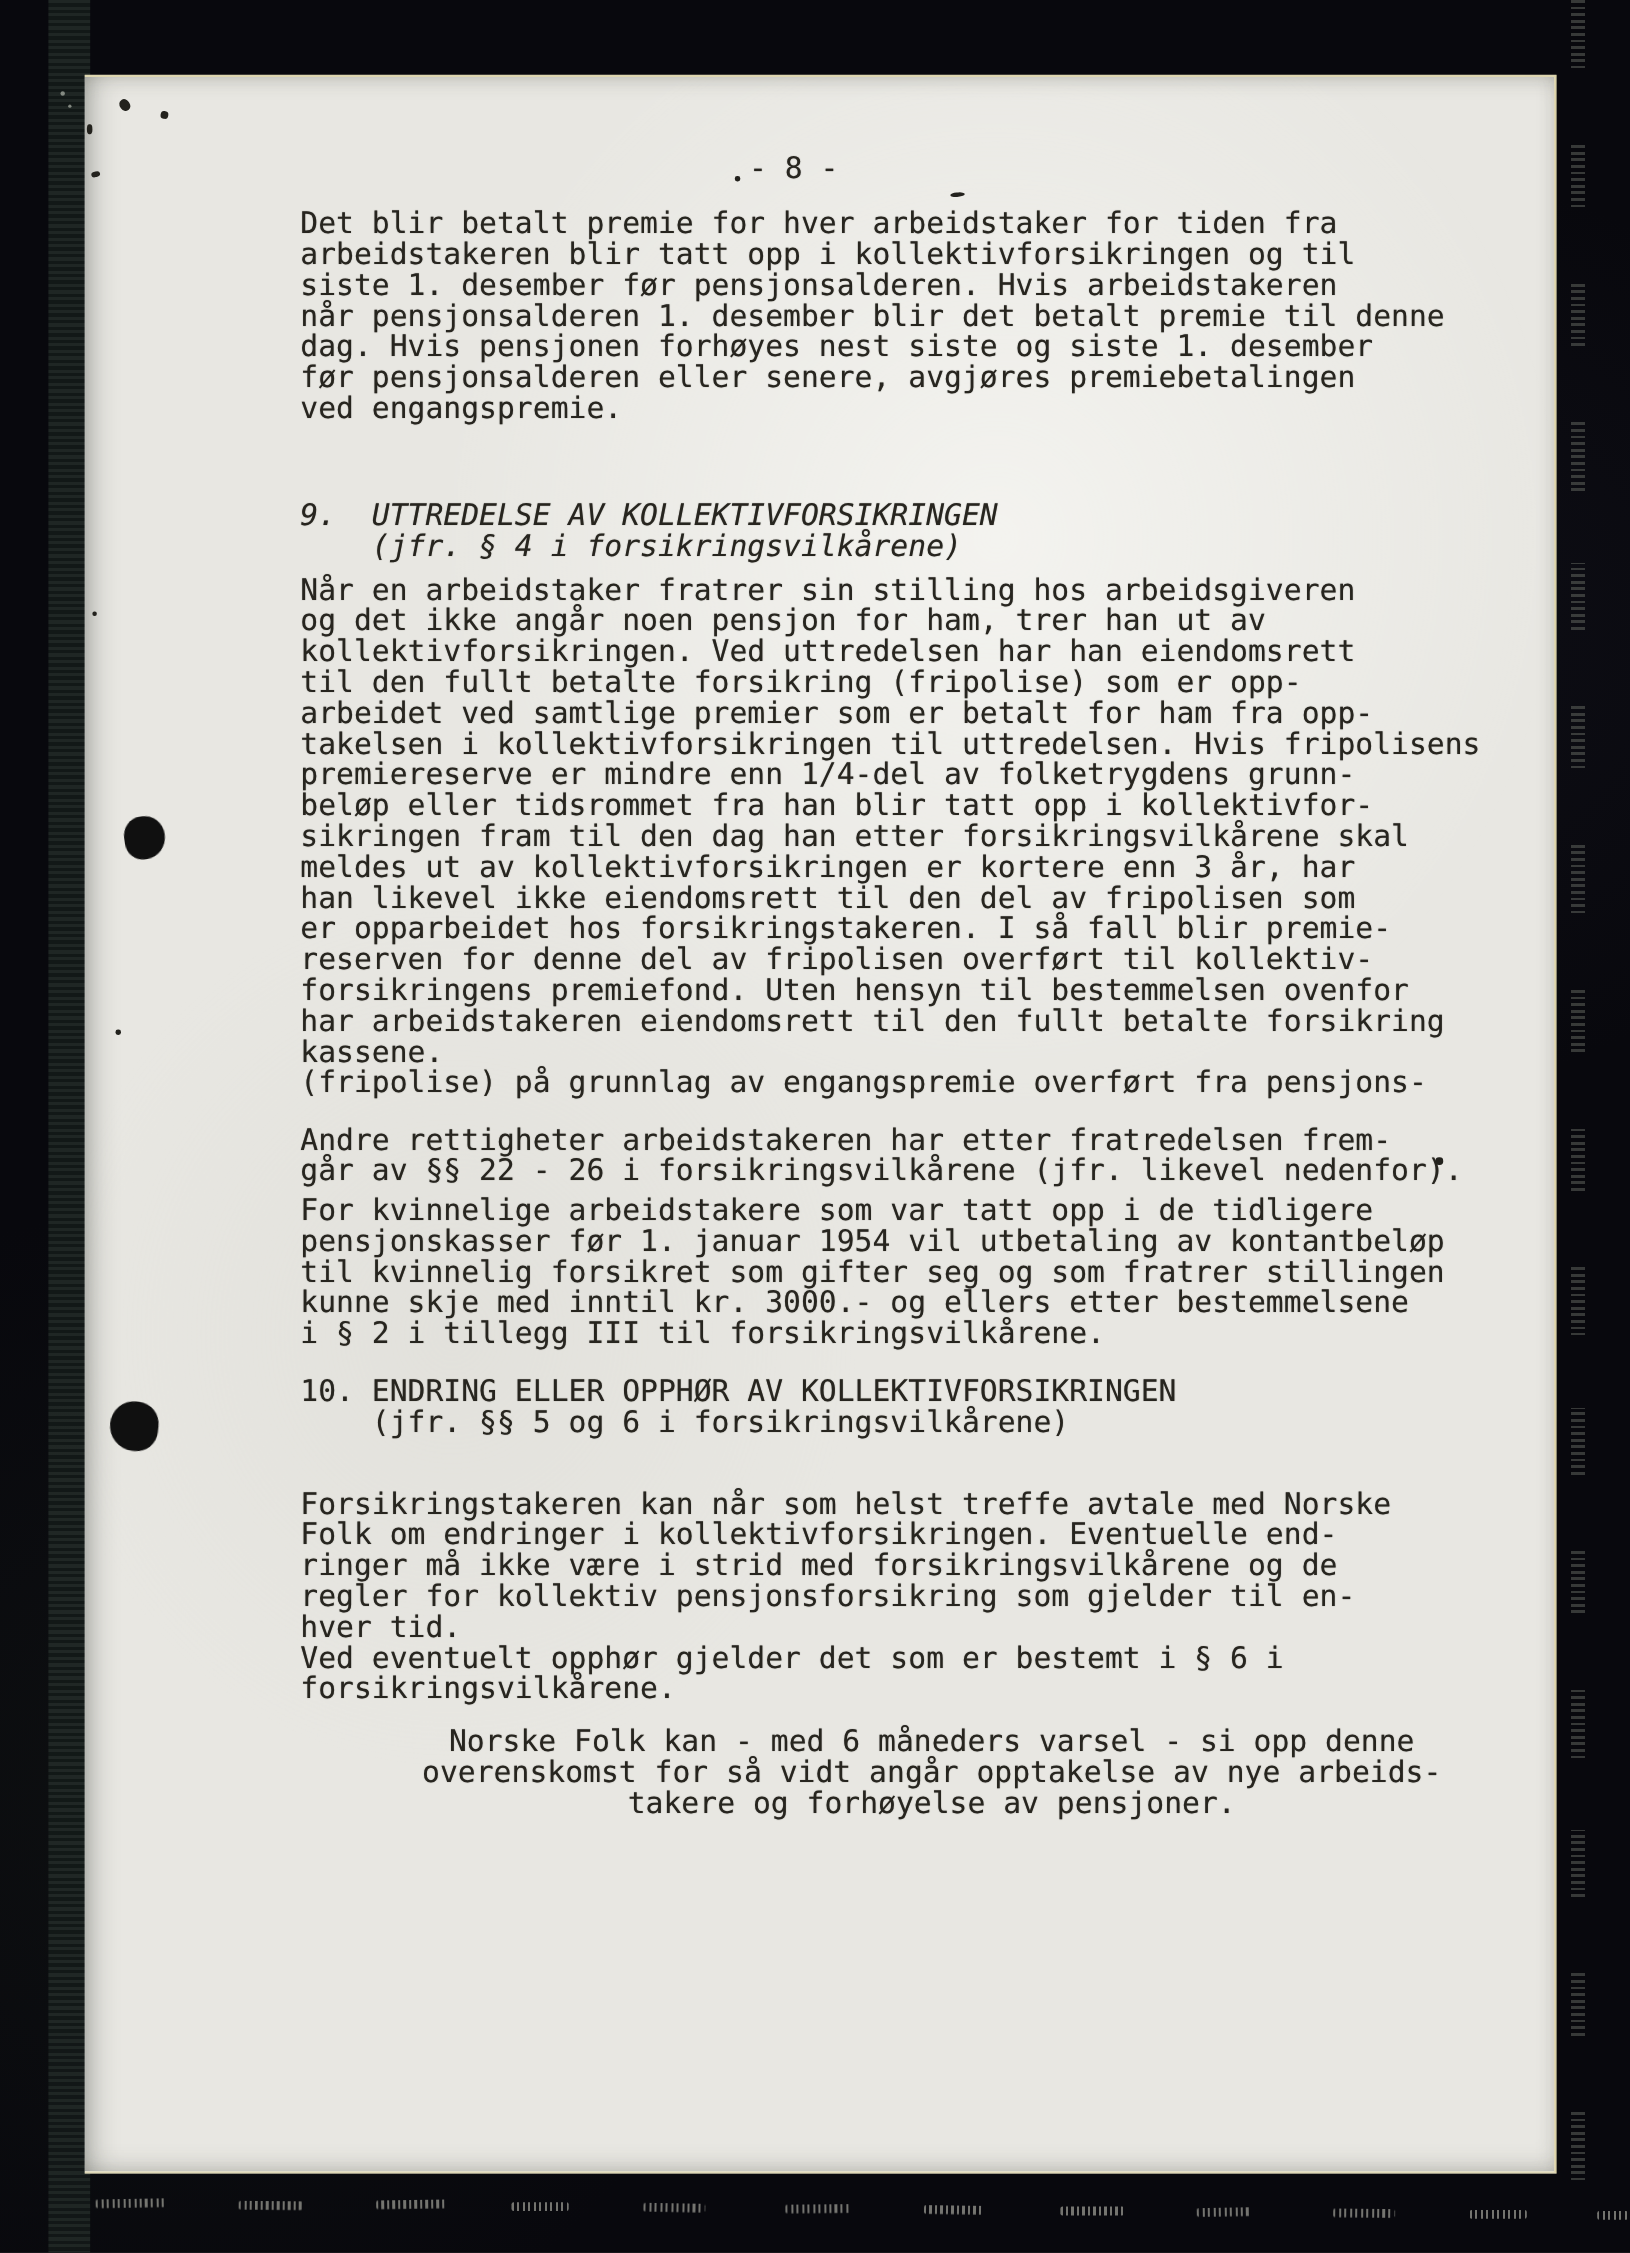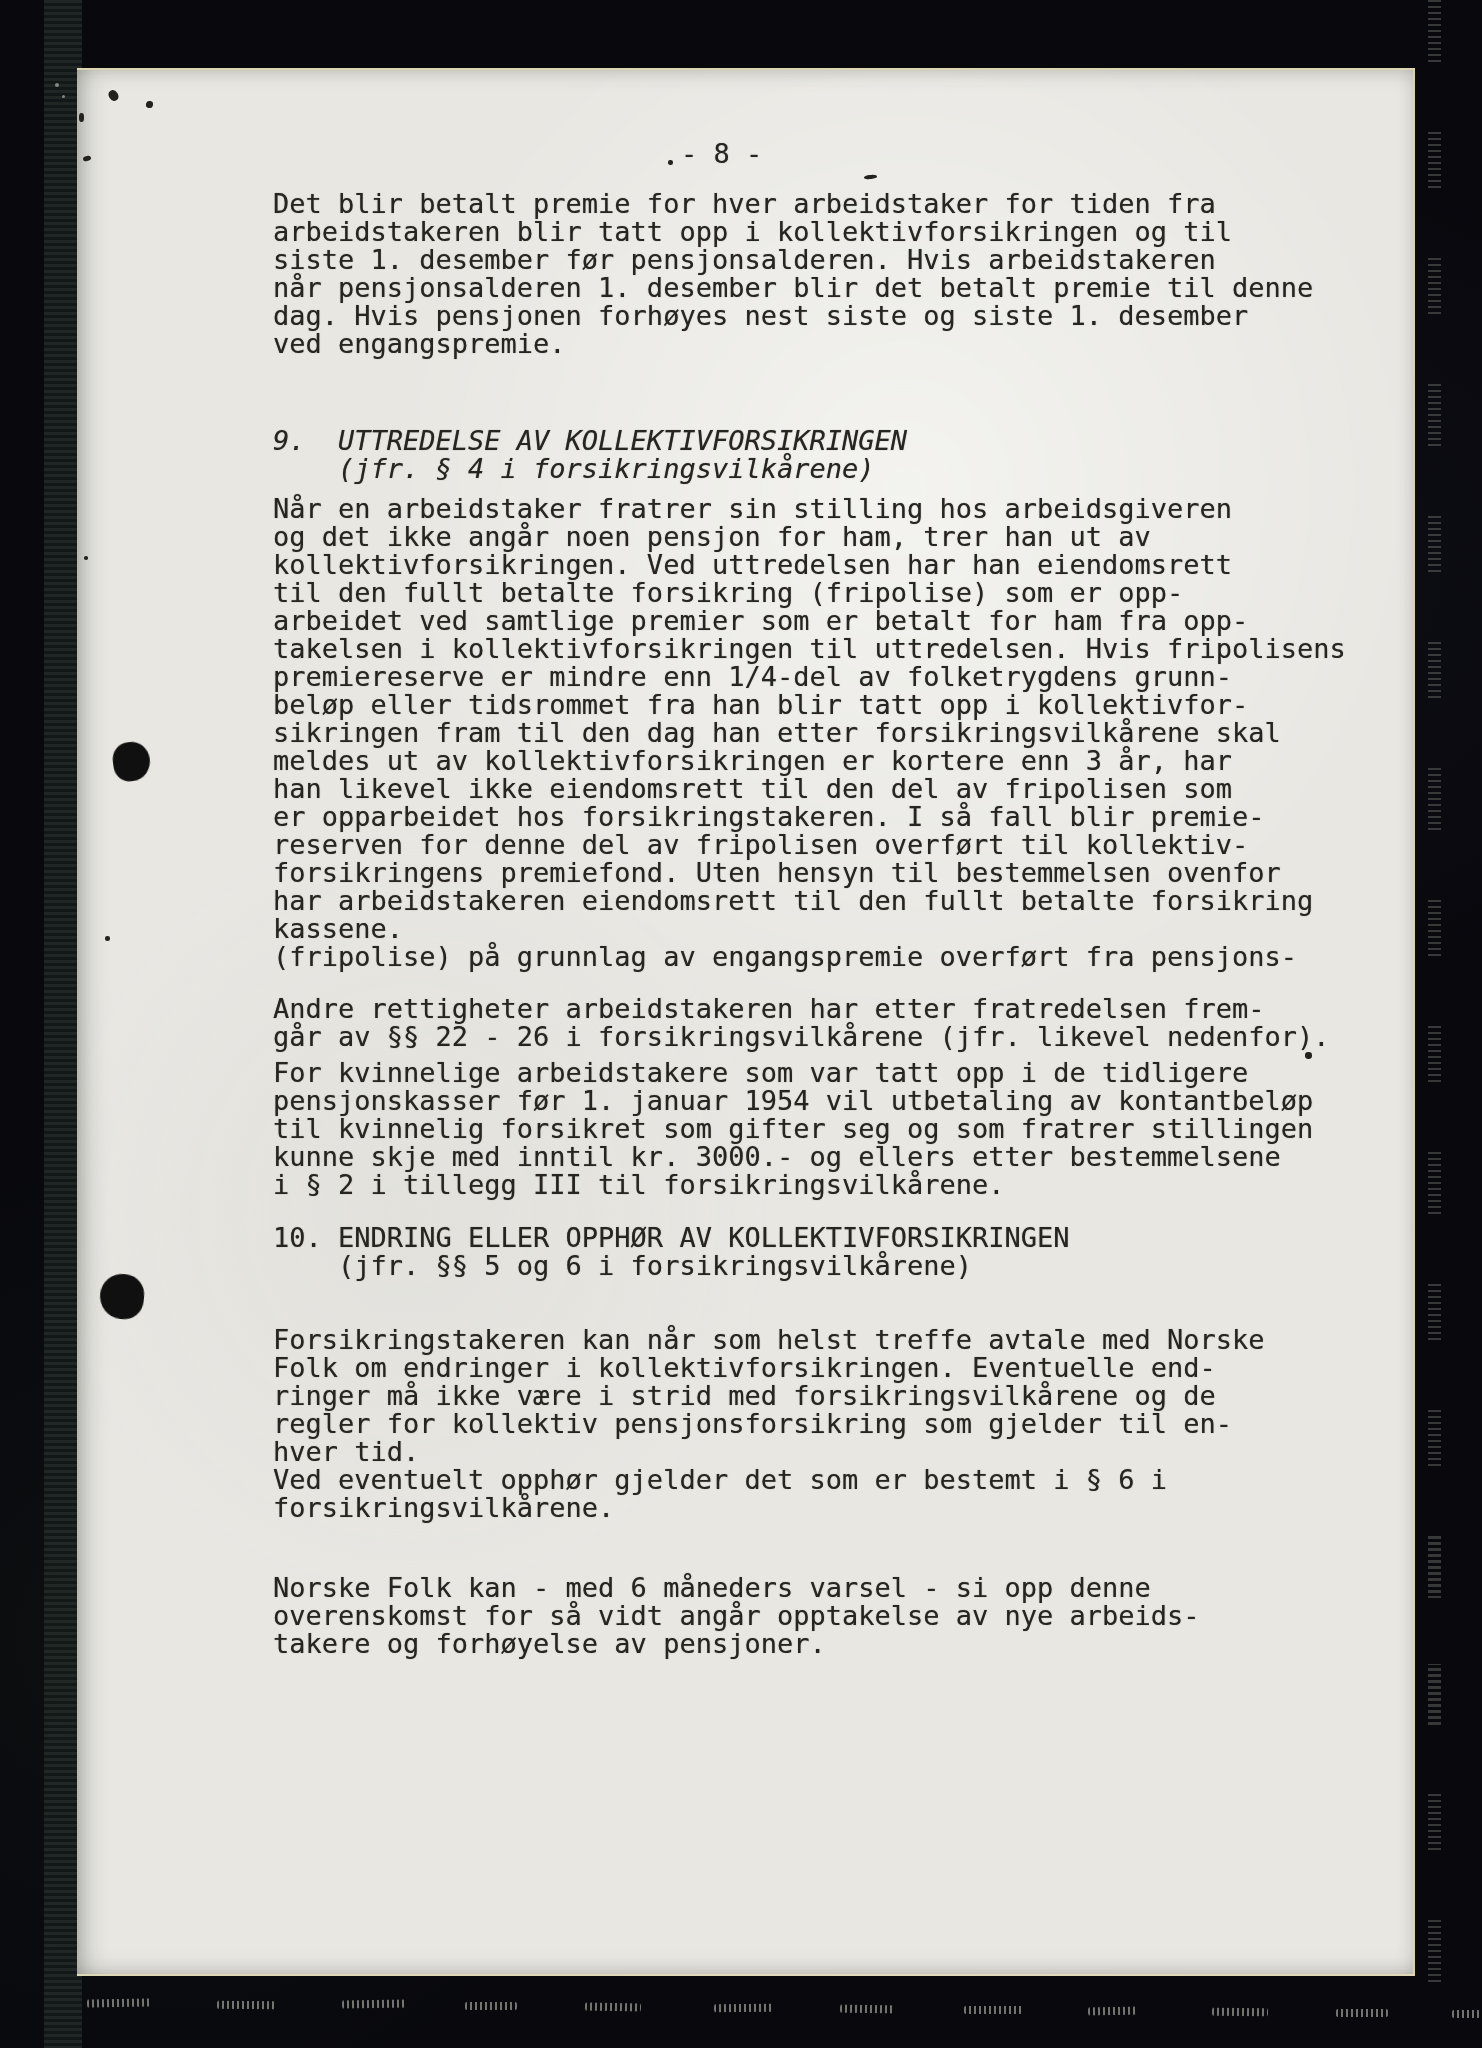--- a/index.html
+++ b/index.html
@@ -42,21 +42,21 @@
   }
   .pagenum{position:absolute;left:604px;top:70px;}
   .text-flow{position:absolute;left:196px;top:120px;width:1148px;}
   .block.b1{margin-top:69px;font-style:italic;}
   .block.b2{margin-top:12px;}
   .block.b3{margin-top:24px;}
   .block.b4{margin-top:8px;}
   .block.b5{margin-top:25px;}
   .block.b6{margin-top:46px;}
   .block.b7{}
-  .block.b8{margin-top:52px;}
+  .block.b8{margin-top:20px;text-align:center;}
   .film-right{
     position:absolute;left:1428px;top:0;width:13px;height:100%;z-index:3;
     background:repeating-linear-gradient(180deg, rgba(165,172,155,.30) 0 2.5px, transparent 2.5px 6px);
     -webkit-mask:repeating-linear-gradient(180deg,#000 0 62px,transparent 62px 128px);
     mask:repeating-linear-gradient(180deg,#000 0 62px,transparent 62px 128px);
     filter:blur(.5px);
   }
   #artifacts{position:absolute;inset:0;z-index:4;pointer-events:none;}
   .blob{position:absolute;background:#101010;filter:blur(.4px);}
   .speck{position:absolute;background:#23221d;border-radius:45%;}
@@ -75,20 +75,21 @@
 
 <div class="page">
   <div class="pagenum line">- 8 -</div>
   <div class="text-flow">
       <div class="block b0 paragraph">
         <div class="line">Det blir betalt premie for hver arbeidstaker for tiden fra</div>
         <div class="line">arbeidstakeren blir tatt opp i kollektivforsikringen og til</div>
         <div class="line">siste 1. desember før pensjonsalderen. Hvis arbeidstakeren</div>
         <div class="line">når pensjonsalderen 1. desember blir det betalt premie til denne</div>
         <div class="line">dag. Hvis pensjonen forhøyes nest siste og siste 1. desember</div>
+        <div class="line">før pensjonsalderen eller senere, avgjøres premiebetalingen</div>
         <div class="line">ved engangspremie.</div>
       </div>
       <div class="block b1 heading">
         <div class="line">9.  UTTREDELSE AV KOLLEKTIVFORSIKRINGEN</div>
         <div class="line">    (jfr. § 4 i forsikringsvilkårene)</div>
       </div>
       <div class="block b2 paragraph">
         <div class="line">Når en arbeidstaker fratrer sin stilling hos arbeidsgiveren</div>
         <div class="line">og det ikke angår noen pensjon for ham, trer han ut av</div>
         <div class="line">kollektivforsikringen. Ved uttredelsen har han eiendomsrett</div>

